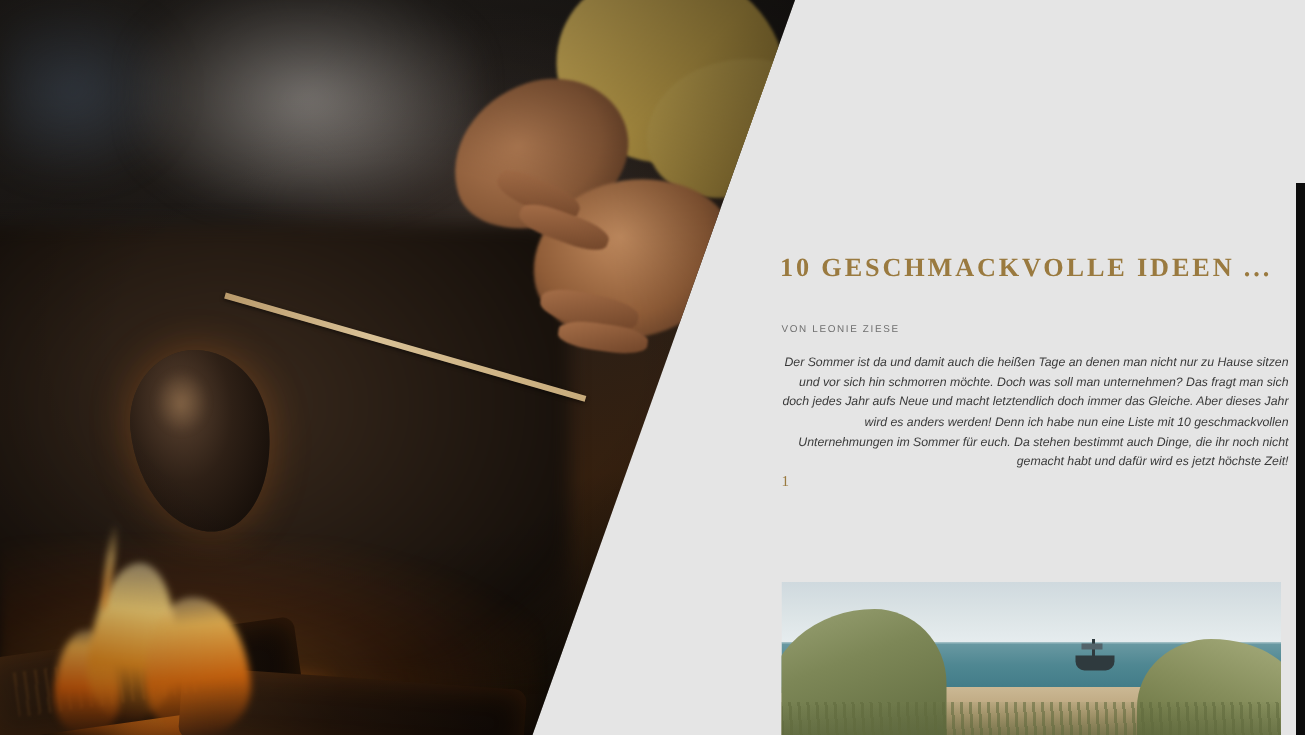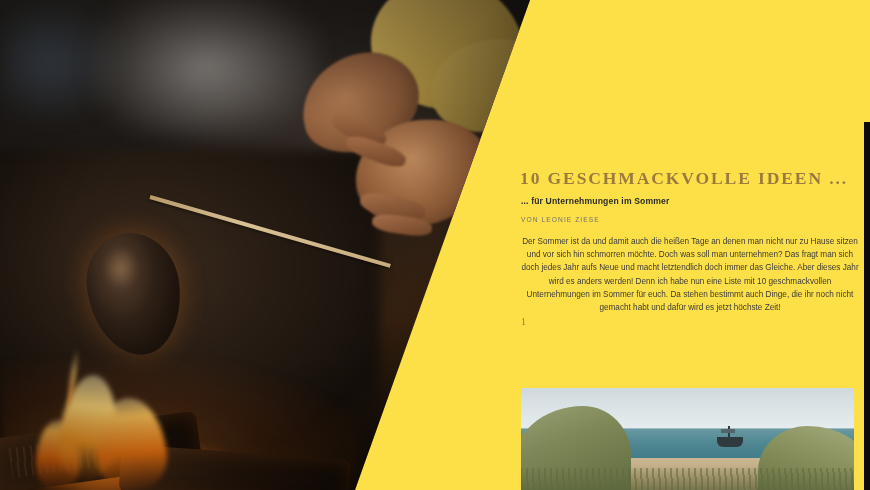--- a/index.html
+++ b/index.html
@@ -8,21 +8,21 @@
     overflow: hidden;
     background: #ffffff;
     font-family: "Liberation Sans", sans-serif;
   }
 
   #page {
     position: relative;
     width: 870px;
     height: 490px;
     overflow: hidden;
-    background: #fde047;
+    background: #e5e5e5;
   }
 
   
   .photo-wrap {
     position: absolute;
     left: 0; top: 0;
     width: 600px; height: 490px;
     overflow: hidden;
     
     clip-path: polygon(0 0, 530px 0, 355px 490px, 0 490px);
@@ -223,21 +223,22 @@
     letter-spacing: 1.1px;
     color: #6f6f6f;
   }
   .body-1 {
     position: absolute;
     left: 1px; top: 235px;
     width: 338px;
     font-size: 8.2px;
     line-height: 13.2px;
     color: #3a3a3a;
-    text-align: center;
+    text-align: right;
+    font-style: italic;
   }
   .section-number {
     position: absolute;
     left: 1px; top: 316px;
     font-family: "Liberation Serif", serif;
     font-size: 10px;
     color: #9a7a3f;
   }
   .body-2 {
     position: absolute;
@@ -340,21 +341,20 @@
     <div class="log-grain"></div>
     <div class="flame flame-c"></div>
     <div class="flame flame-a"></div>
     <div class="flame flame-b"></div>
     <div class="flame-thin"></div>
     <div class="vignette"></div>
   </div>
 
   <div class="content">
     <h1 class="article-title">10 GESCHMACKVOLLE IDEEN ...</h1>
-    <h2 class="article-subtitle">... für Unternehmungen im Sommer</h2>
     <div class="byline">VON LEONIE ZIESE</div>
     <p class="body-1">Der Sommer ist da und damit auch die heißen Tage an denen man nicht nur zu Hause sitzen und vor sich hin schmorren möchte. Doch was soll man unternehmen? Das fragt man sich doch jedes Jahr aufs Neue und macht letztendlich doch immer das Gleiche. Aber dieses Jahr wird es anders werden! Denn ich habe nun eine Liste mit 10 geschmackvollen Unternehmungen im Sommer für euch. Da stehen bestimmt auch Dinge, die ihr noch nicht gemacht habt und dafür wird es jetzt höchste Zeit!</p>
     <div class="section-number">1</div>
 
     <div class="beach-photo">
       <div class="beach-sky"></div>
       <div class="beach-sea"></div>
       <div class="horizon"></div>
       <div class="beach-sand"></div>
       <div class="dune-left"></div>

